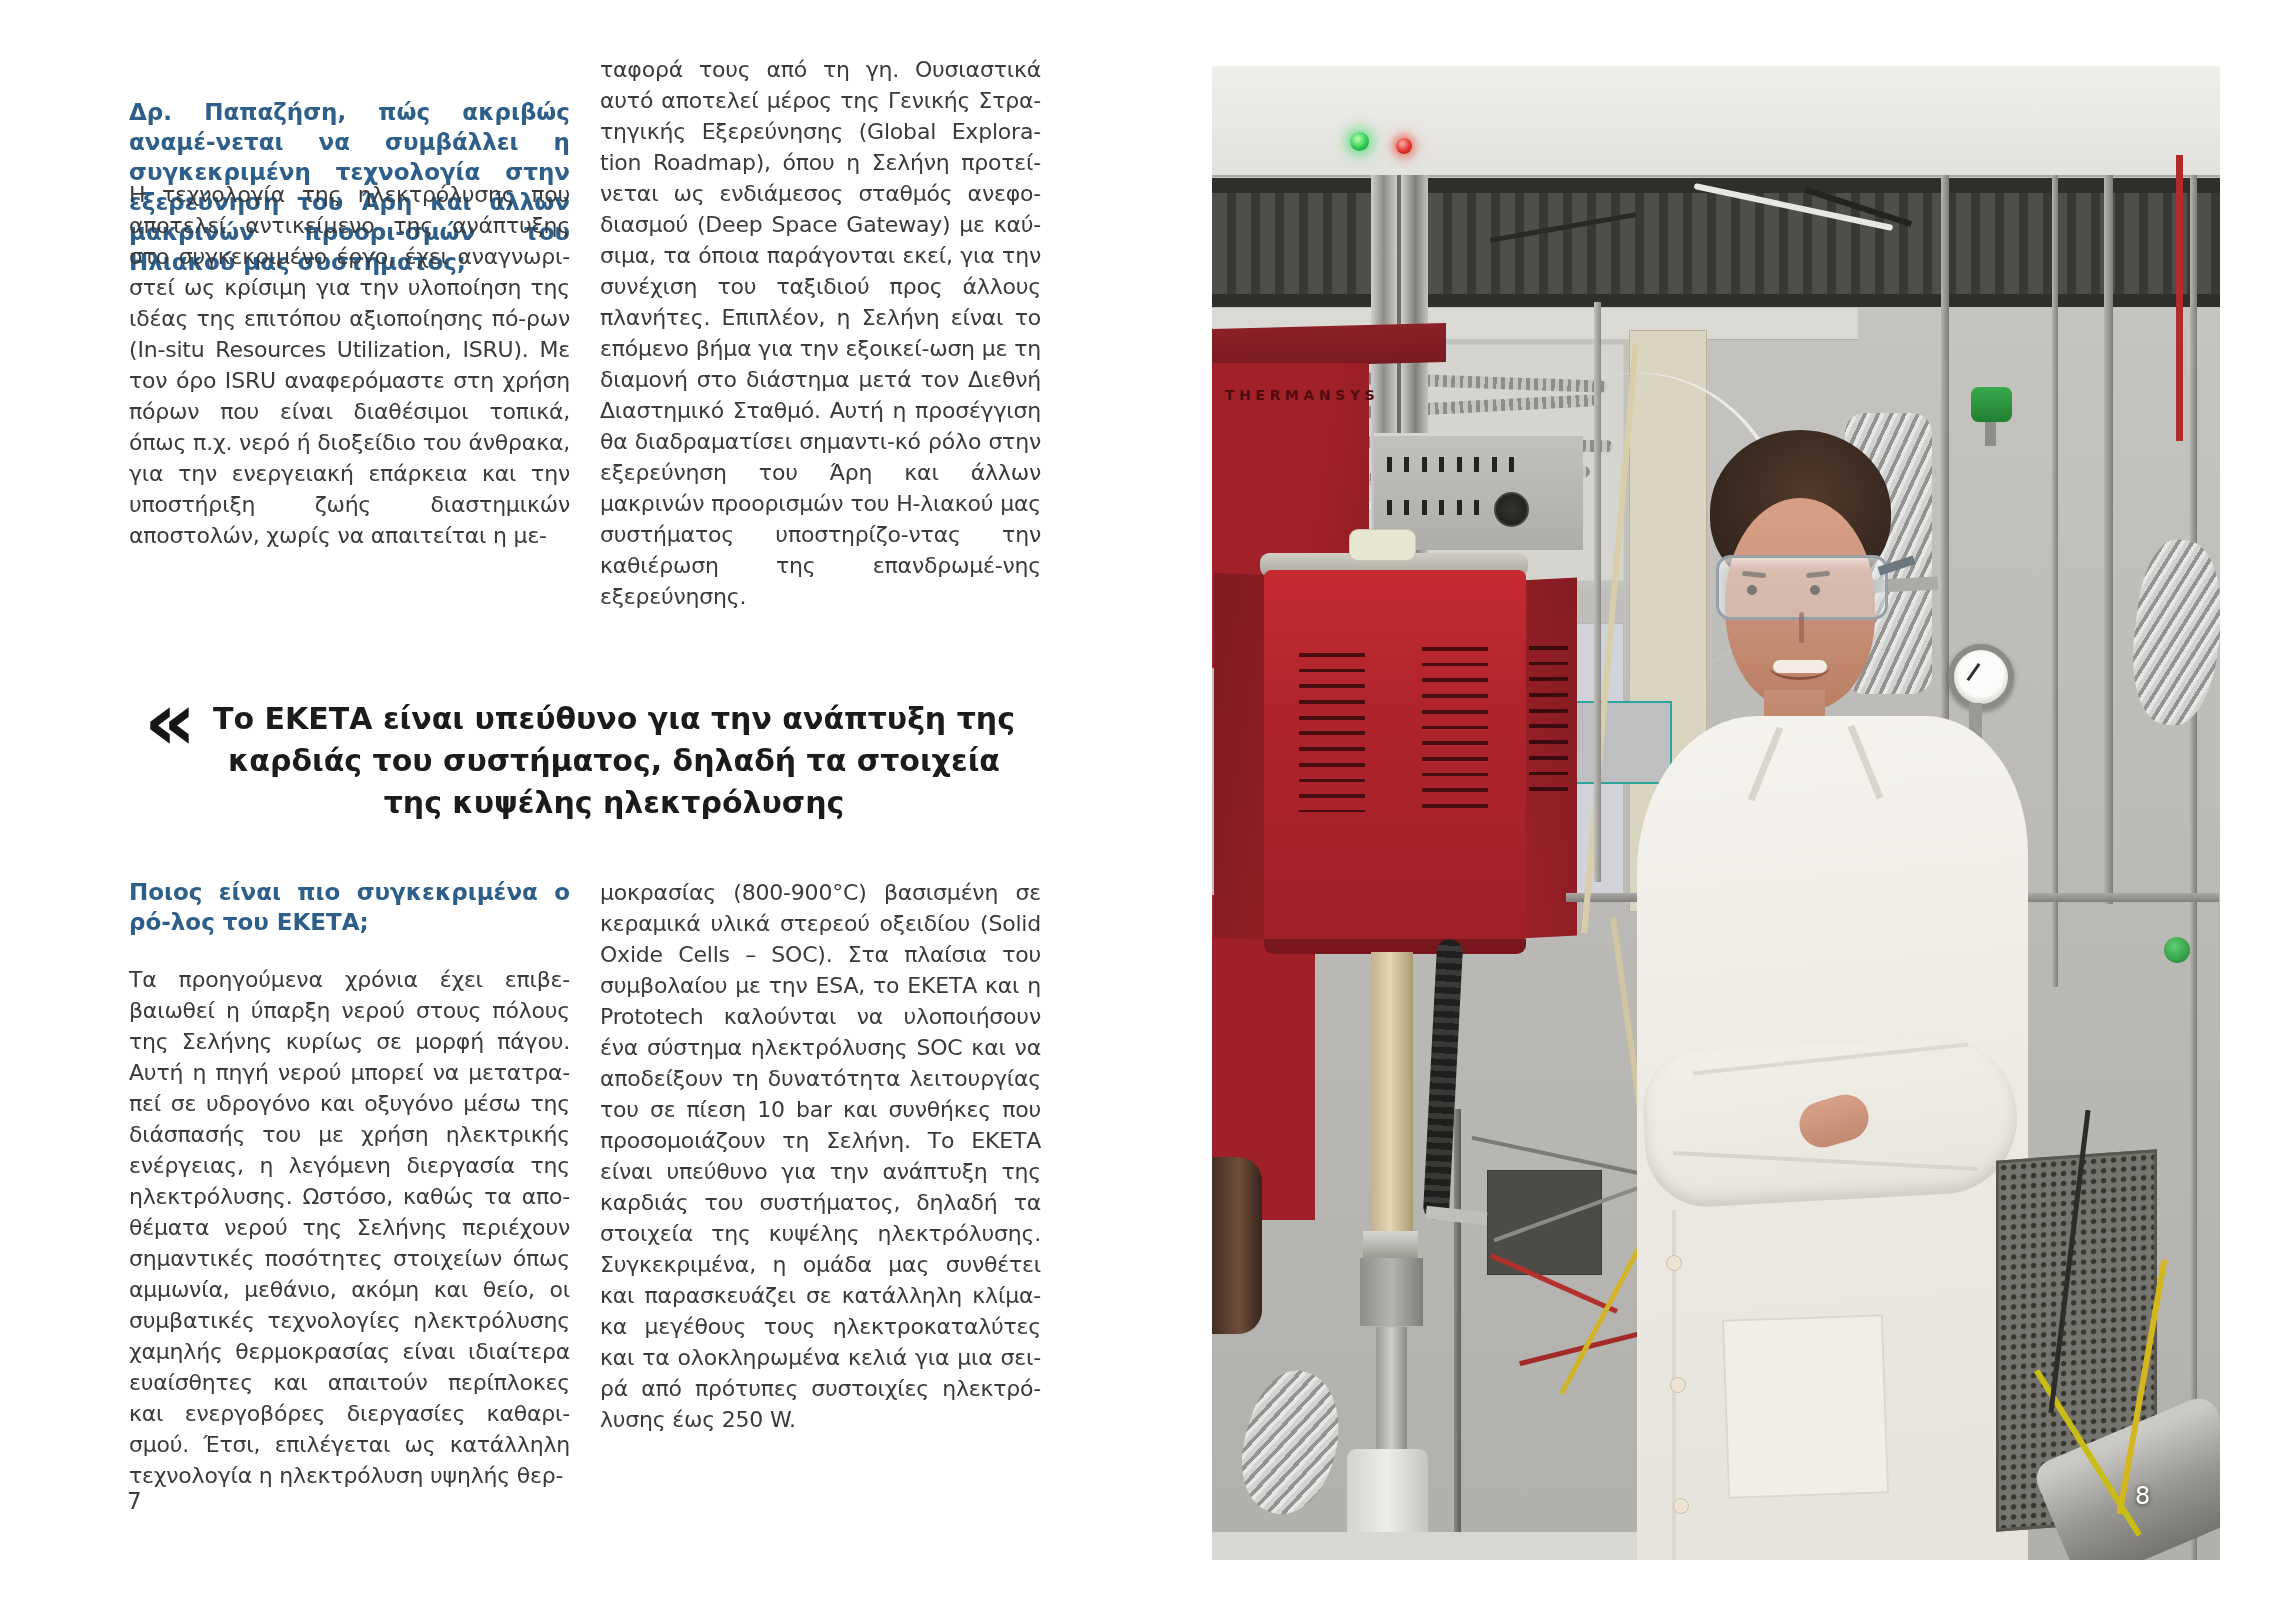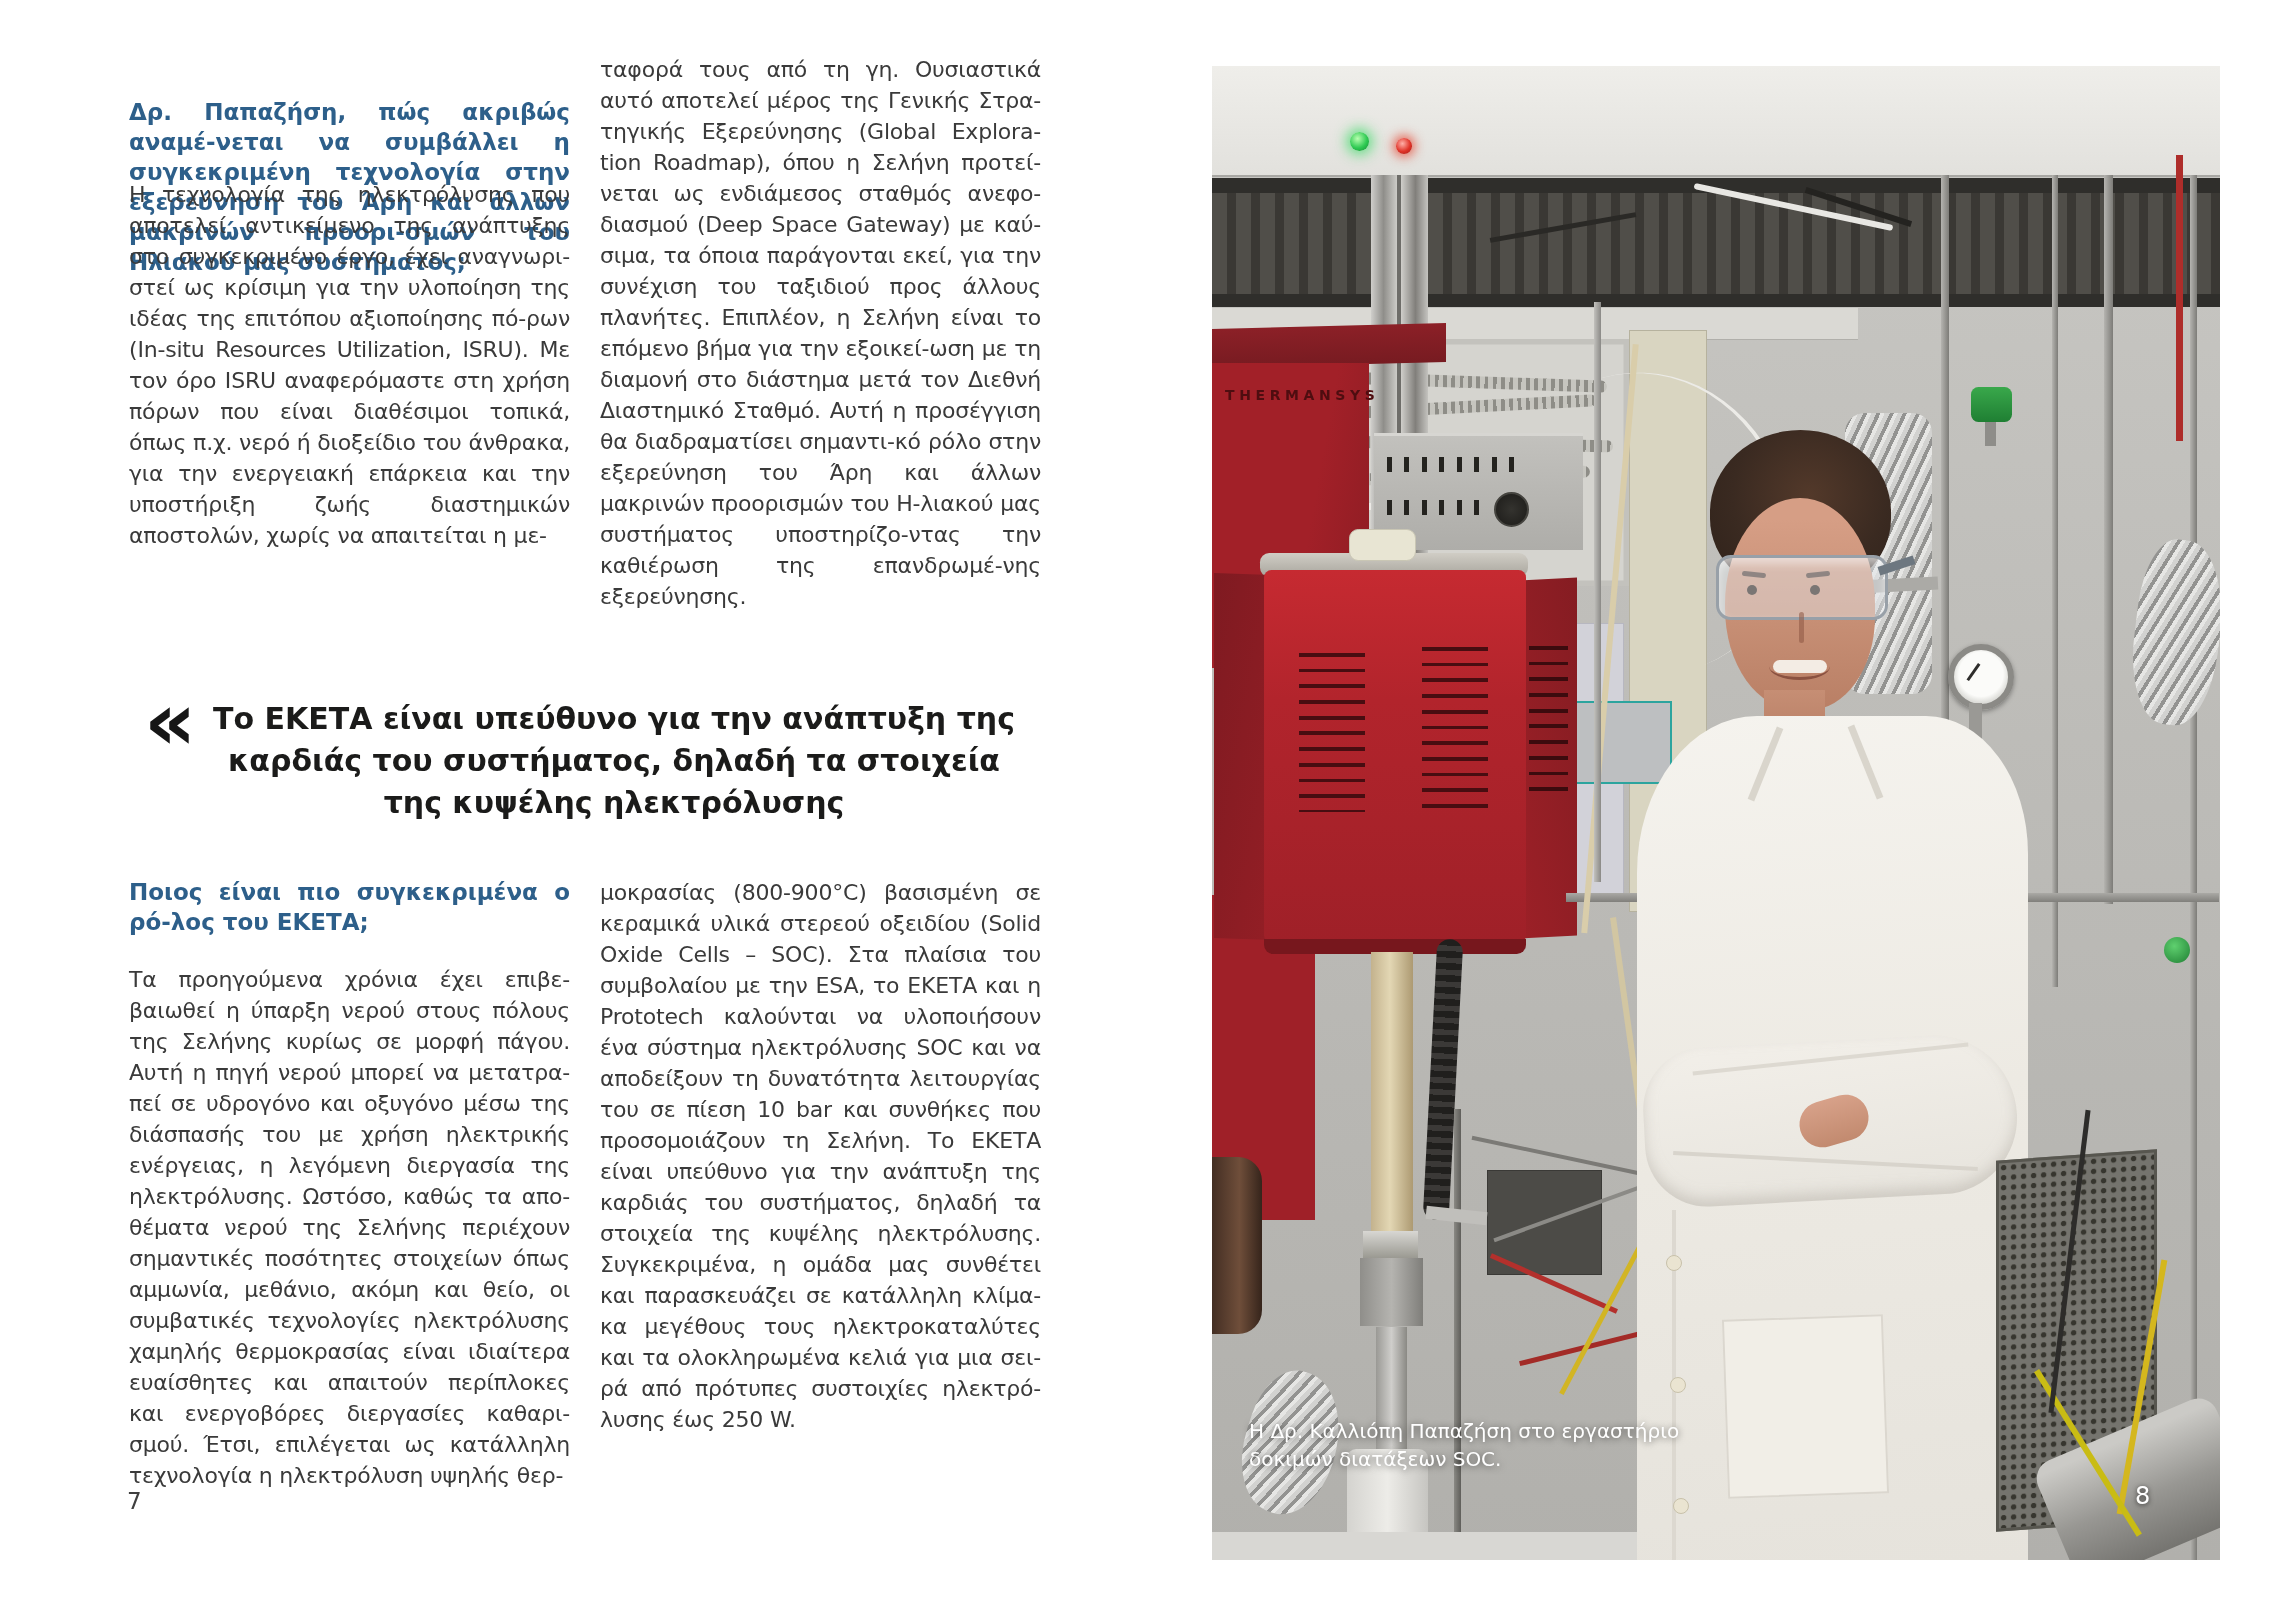--- a/index.html
+++ b/index.html
@@ -163,19 +163,17 @@
     <div class="abs" style="left:461px;top:1432px;width:14px;height:14px;border-radius:50%;background:#eae4d1;border:1.8px solid #c8c1aa;"></div>
     <div class="abs" style="left:513px;top:1251px;width:157px;height:175px;background:#f1eee7;border:2.8px solid #dbd7cf;transform:rotate(-2deg);"></div>
 
     <div class="abs foil" style="left:923px;top:474px;width:85px;height:185px;border-radius:38% 50% 42% 46%;transform:rotate(7deg);"></div>
     <div class="abs" style="left:784px;top:1089px;width:155px;height:365px;background-color:#75746e;background-image:radial-gradient(circle at 4.6px 4.6px,#37362f 2.4px,transparent 3.1px);background-size:10px 10px;border:3.7px solid #57564f;transform:skewY(-4deg);"></div>
     <div class="abs" style="left:836px;top:1359px;width:194px;height:129px;border-radius:20px;background:linear-gradient(180deg,#cbcac6 8%,#989793 55%,#757470);transform:rotate(-23deg);"></div>
     <div class="abs" style="left:927px;top:1192px;width:5.5px;height:258px;background:#d4b71e;transform:rotate(10deg);"></div>
     <div class="abs" style="left:873px;top:1290px;width:5.5px;height:194px;background:#c9bc14;transform:rotate(-32deg);"></div>
     <div class="abs" style="left:855px;top:1043px;width:4.6px;height:305px;background:#2d2c2a;transform:rotate(7deg);"></div>
 
-    <div class="abs caption" style="left:37px;top:1351px;width:591px;">Η Δρ. Καλλιόπη Παπαζήση στο εργαστήριο
-δοκιμών διατάξεων SOC.</div>
     <div class="abs pagenum-photo" style="left:923px;top:1416px;">8</div>
   </div>
 
 </div>
 
 
 </body></html>

